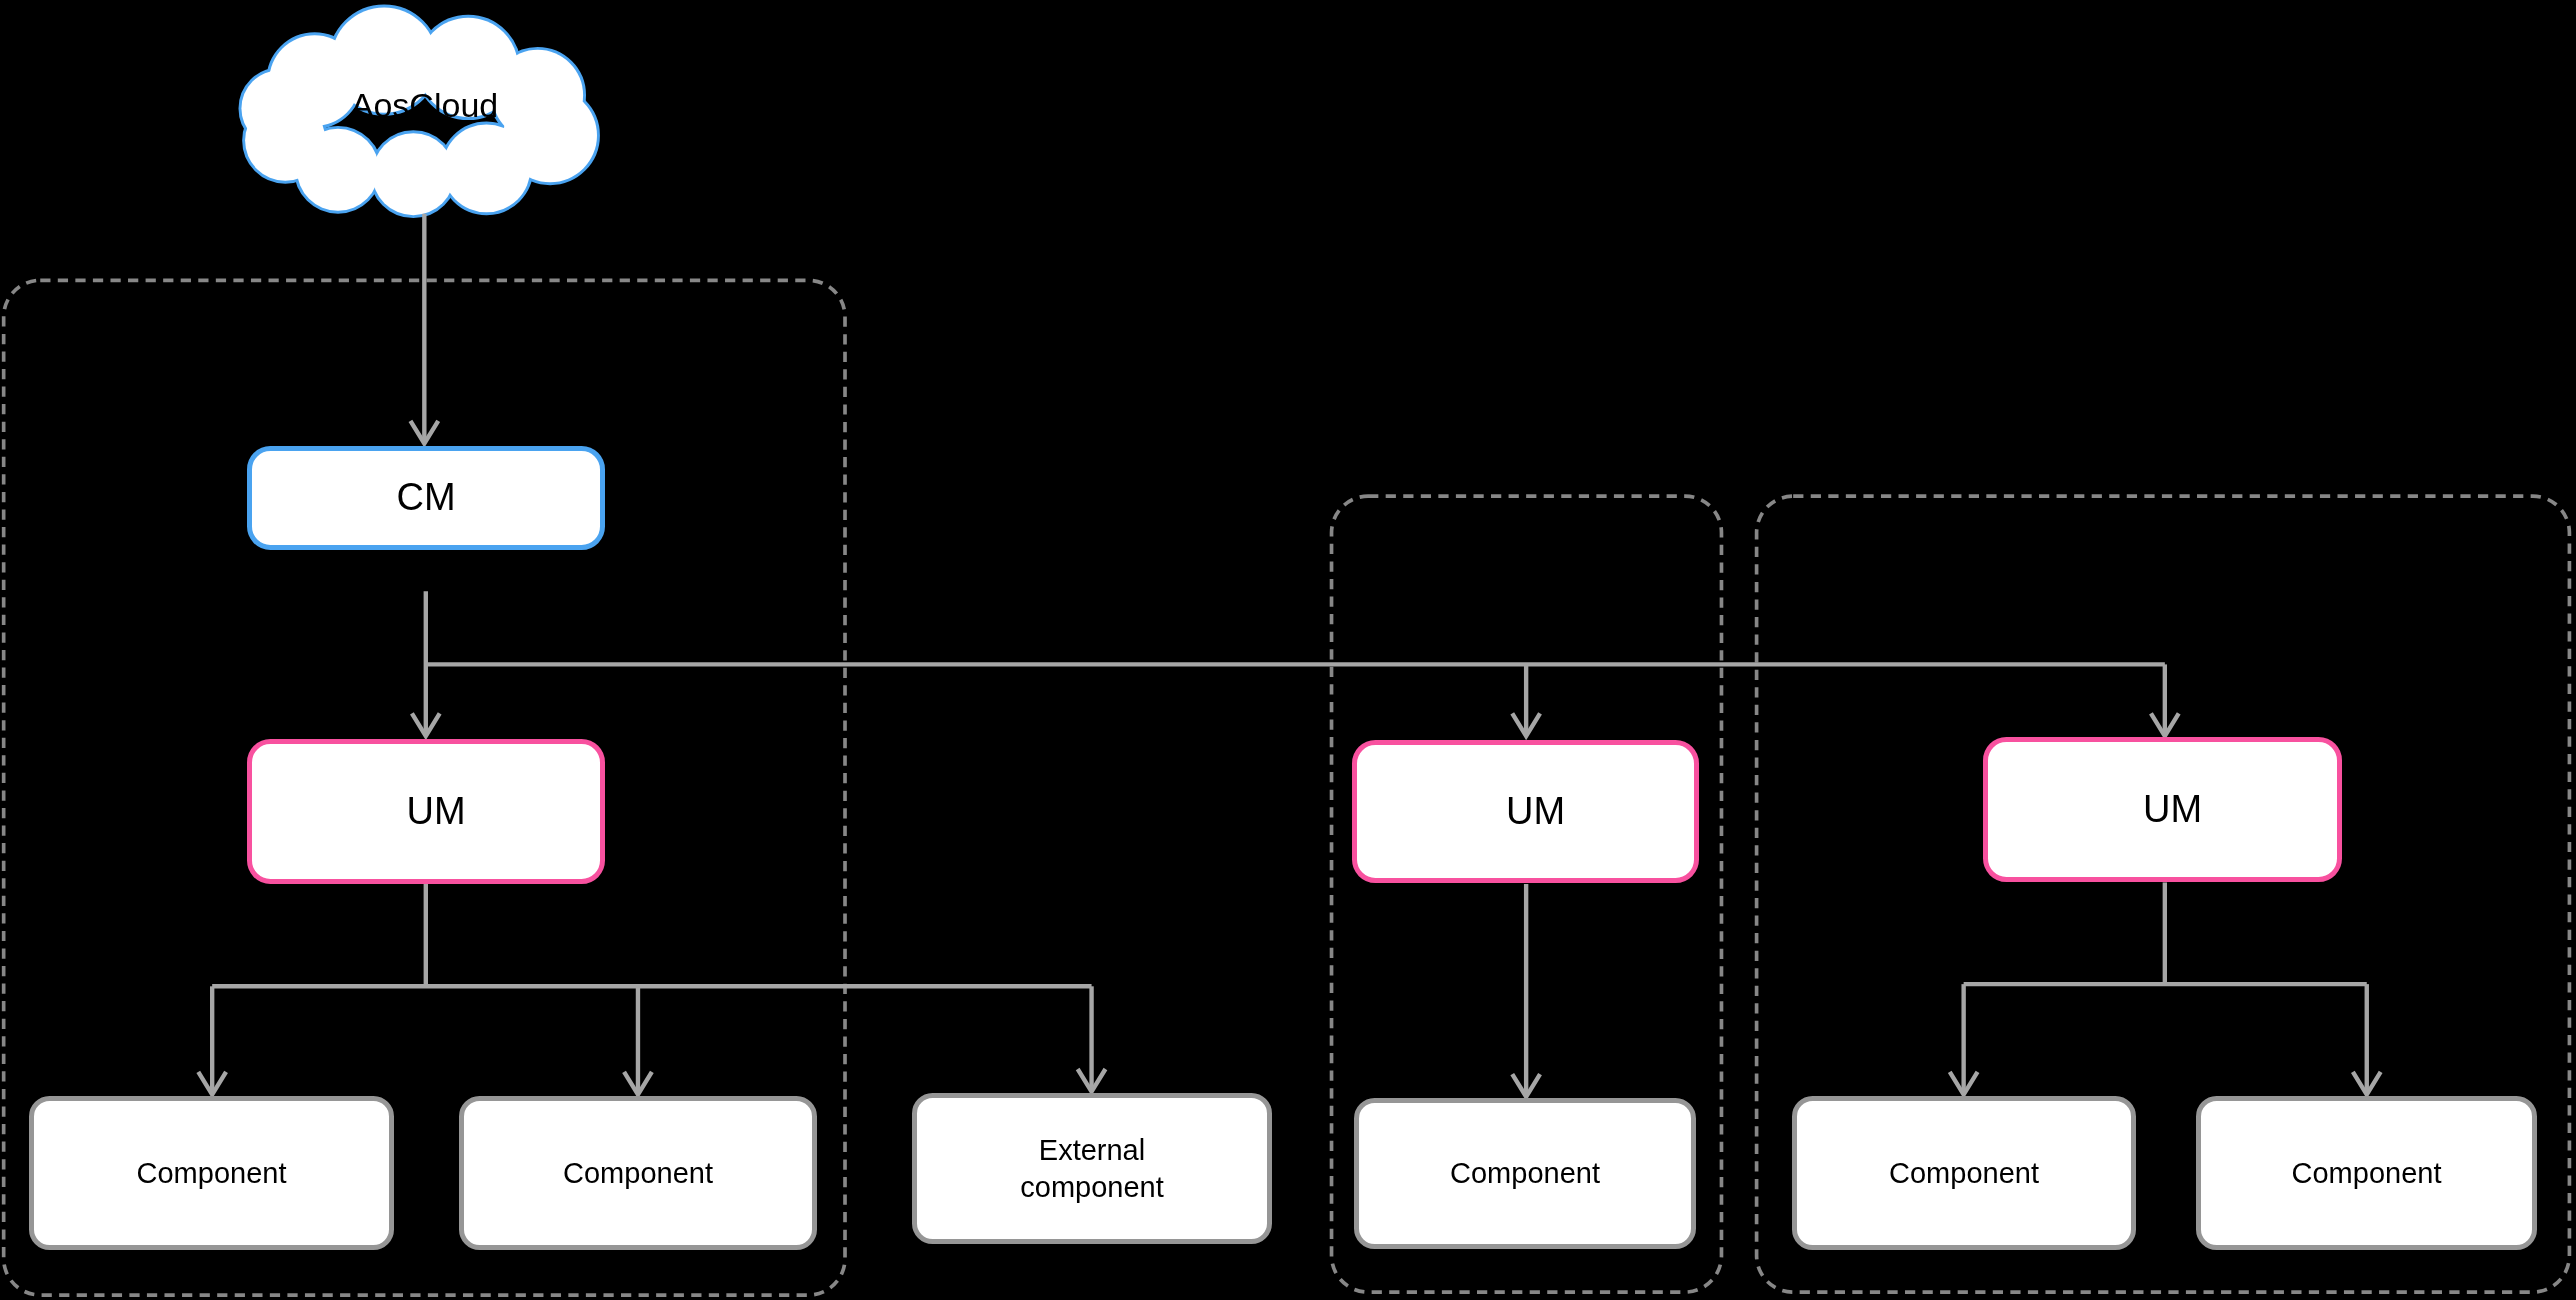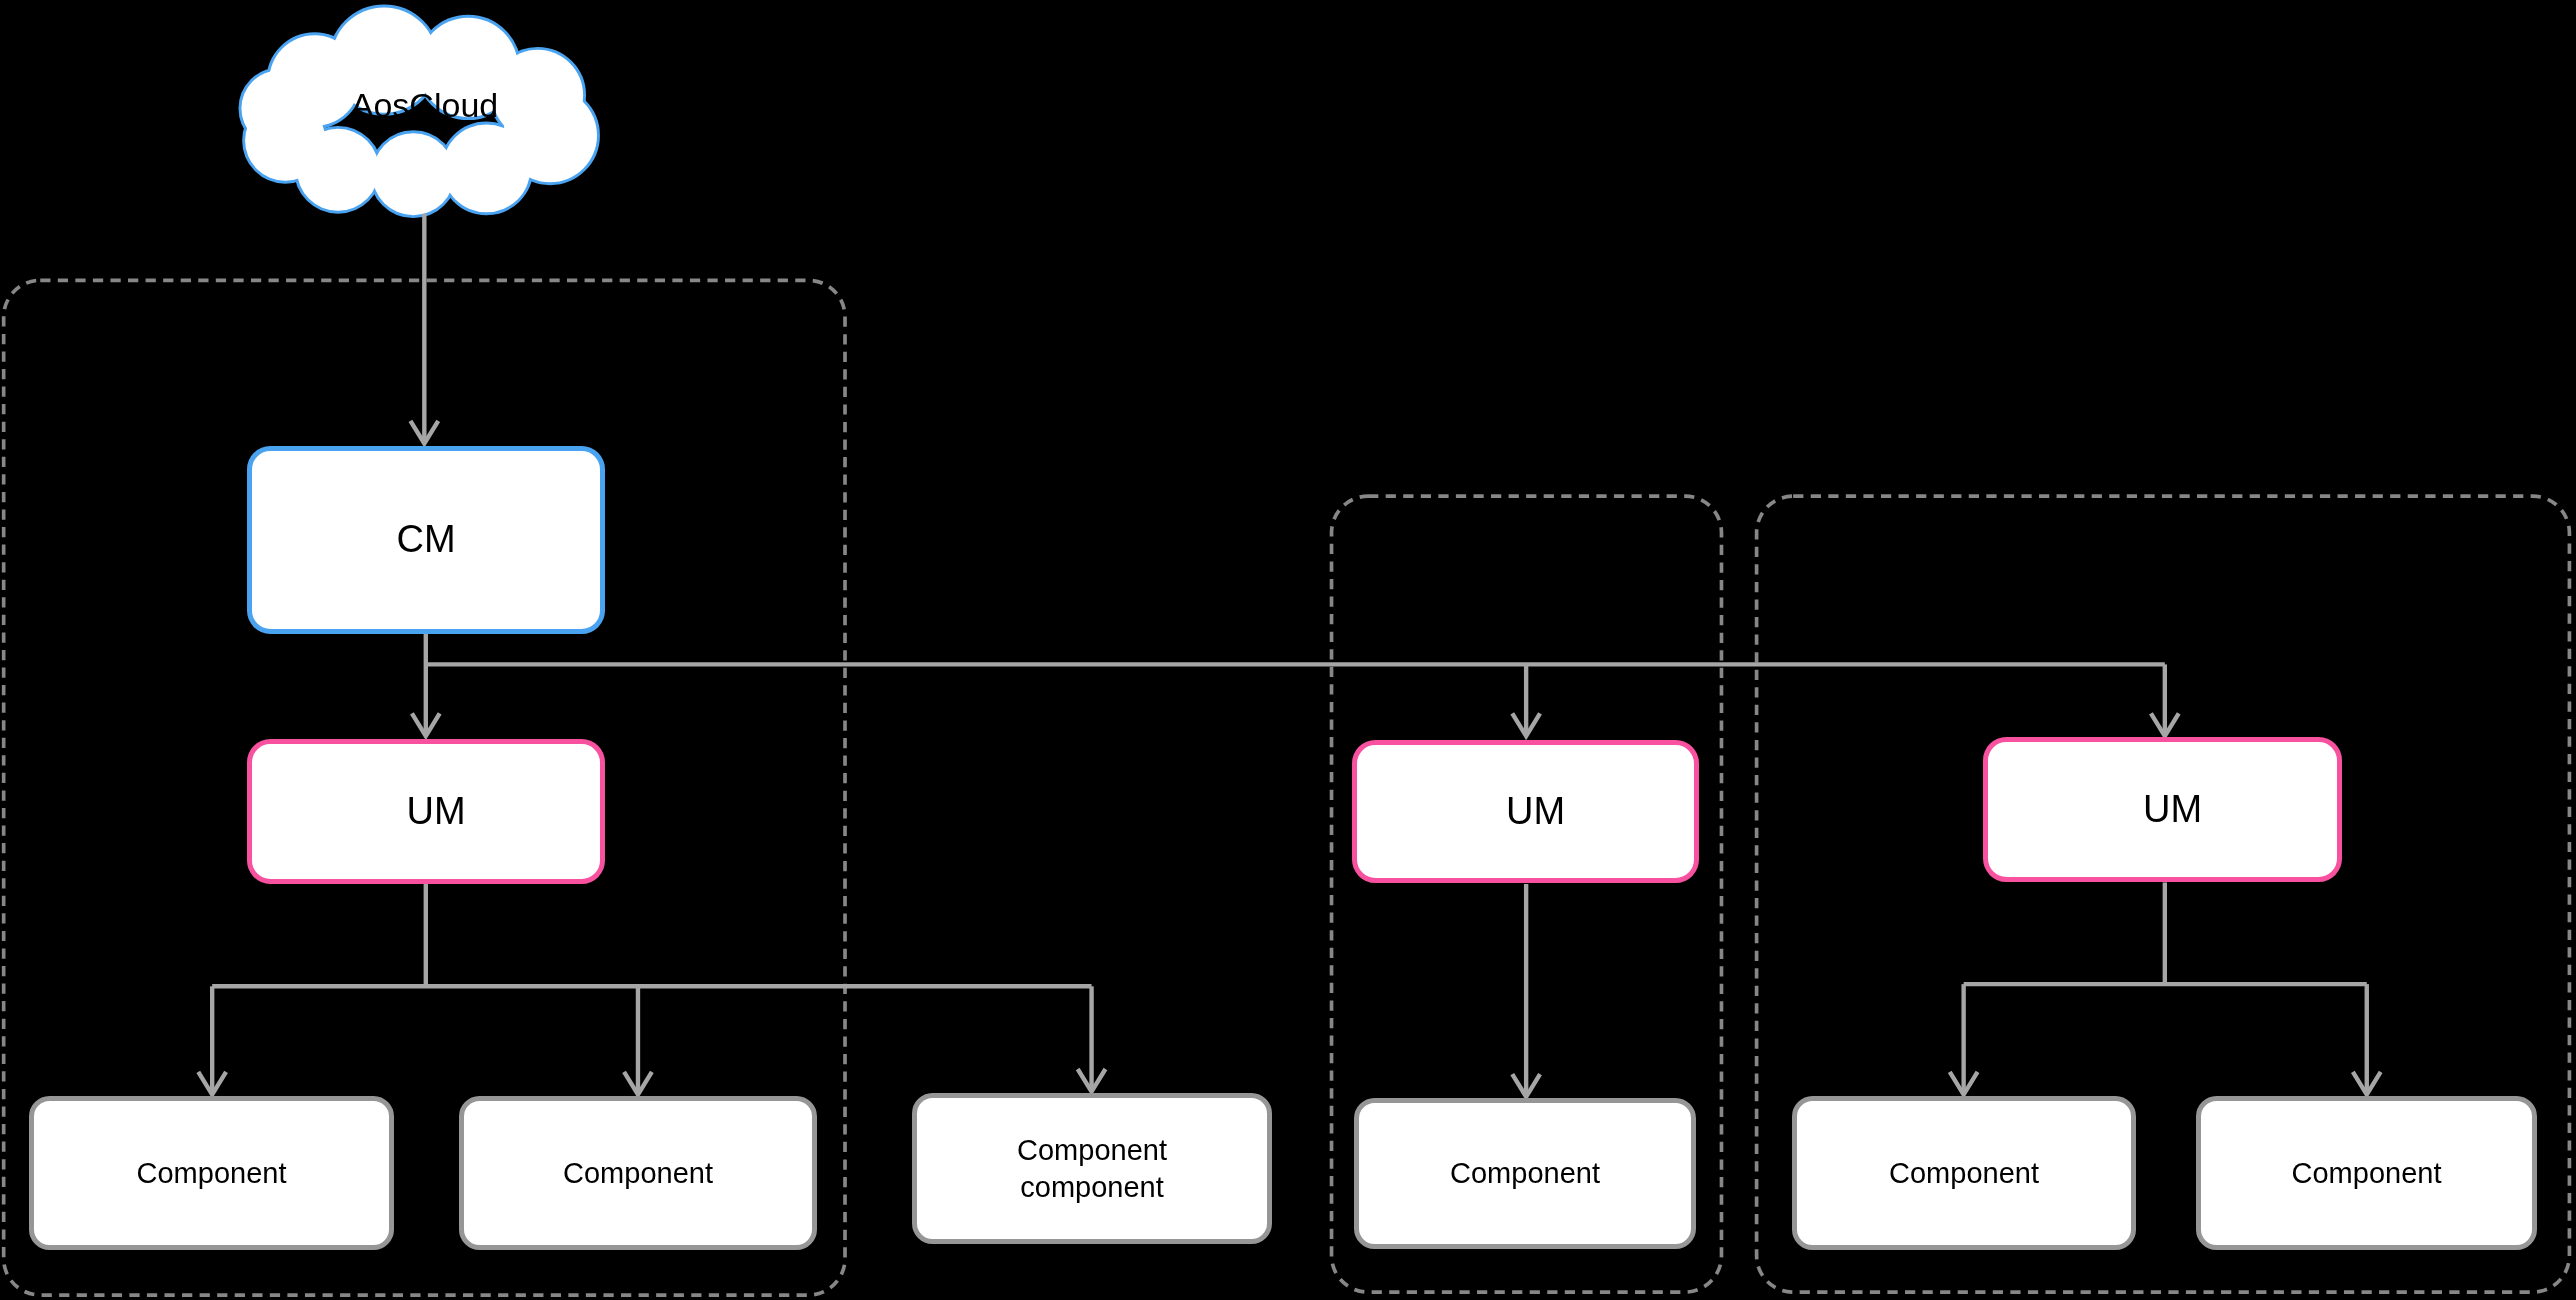--- a/index.html
+++ b/index.html
@@ -115,35 +115,35 @@
       <path class="chevron" d="M2665 1465 L2684 1496 L2703 1465"></path>
       <path class="connector" d="M3235 1345 L3235 1492"></path>
       <path class="chevron" d="M3216 1465 L3235 1496 L3254 1465"></path>
     </g>
   </svg>
 
   <div class="cloud-label">
     <span class="lbl">AosCloud</span>
   </div>
 
-  <div class="node cm" style="left:247px;top:446px;width:358px;height:188px;">
+  <div class="node cm" style="left:247px;top:446px;width:358px;height:104px;">
     <span class="lbl">CM</span>
   </div>
   <div class="node um" style="left:247px;top:739px;width:358px;height:145px;">
     <span class="lbl">UM</span>
   </div>
   <div class="node component" style="left:29px;top:1096px;width:365px;height:154px;">
     <span class="lbl">Component</span>
   </div>
   <div class="node component" style="left:459px;top:1096px;width:358px;height:154px;">
     <span class="lbl">Component</span>
   </div>
 
   <div class="node component" style="left:912px;top:1093px;width:360px;height:151px;">
-    <span class="lbl" style="max-width:194px;">Component component</span>
+    <span class="lbl" style="max-width:194px;">External component</span>
   </div>
 
   <div class="node um" style="left:1352px;top:740px;width:347px;height:143px;">
     <span class="lbl">UM</span>
   </div>
   <div class="node component" style="left:1354px;top:1098px;width:342px;height:151px;">
     <span class="lbl">Component</span>
   </div>
 
   <div class="node um" style="left:1983px;top:737px;width:359px;height:145px;">

